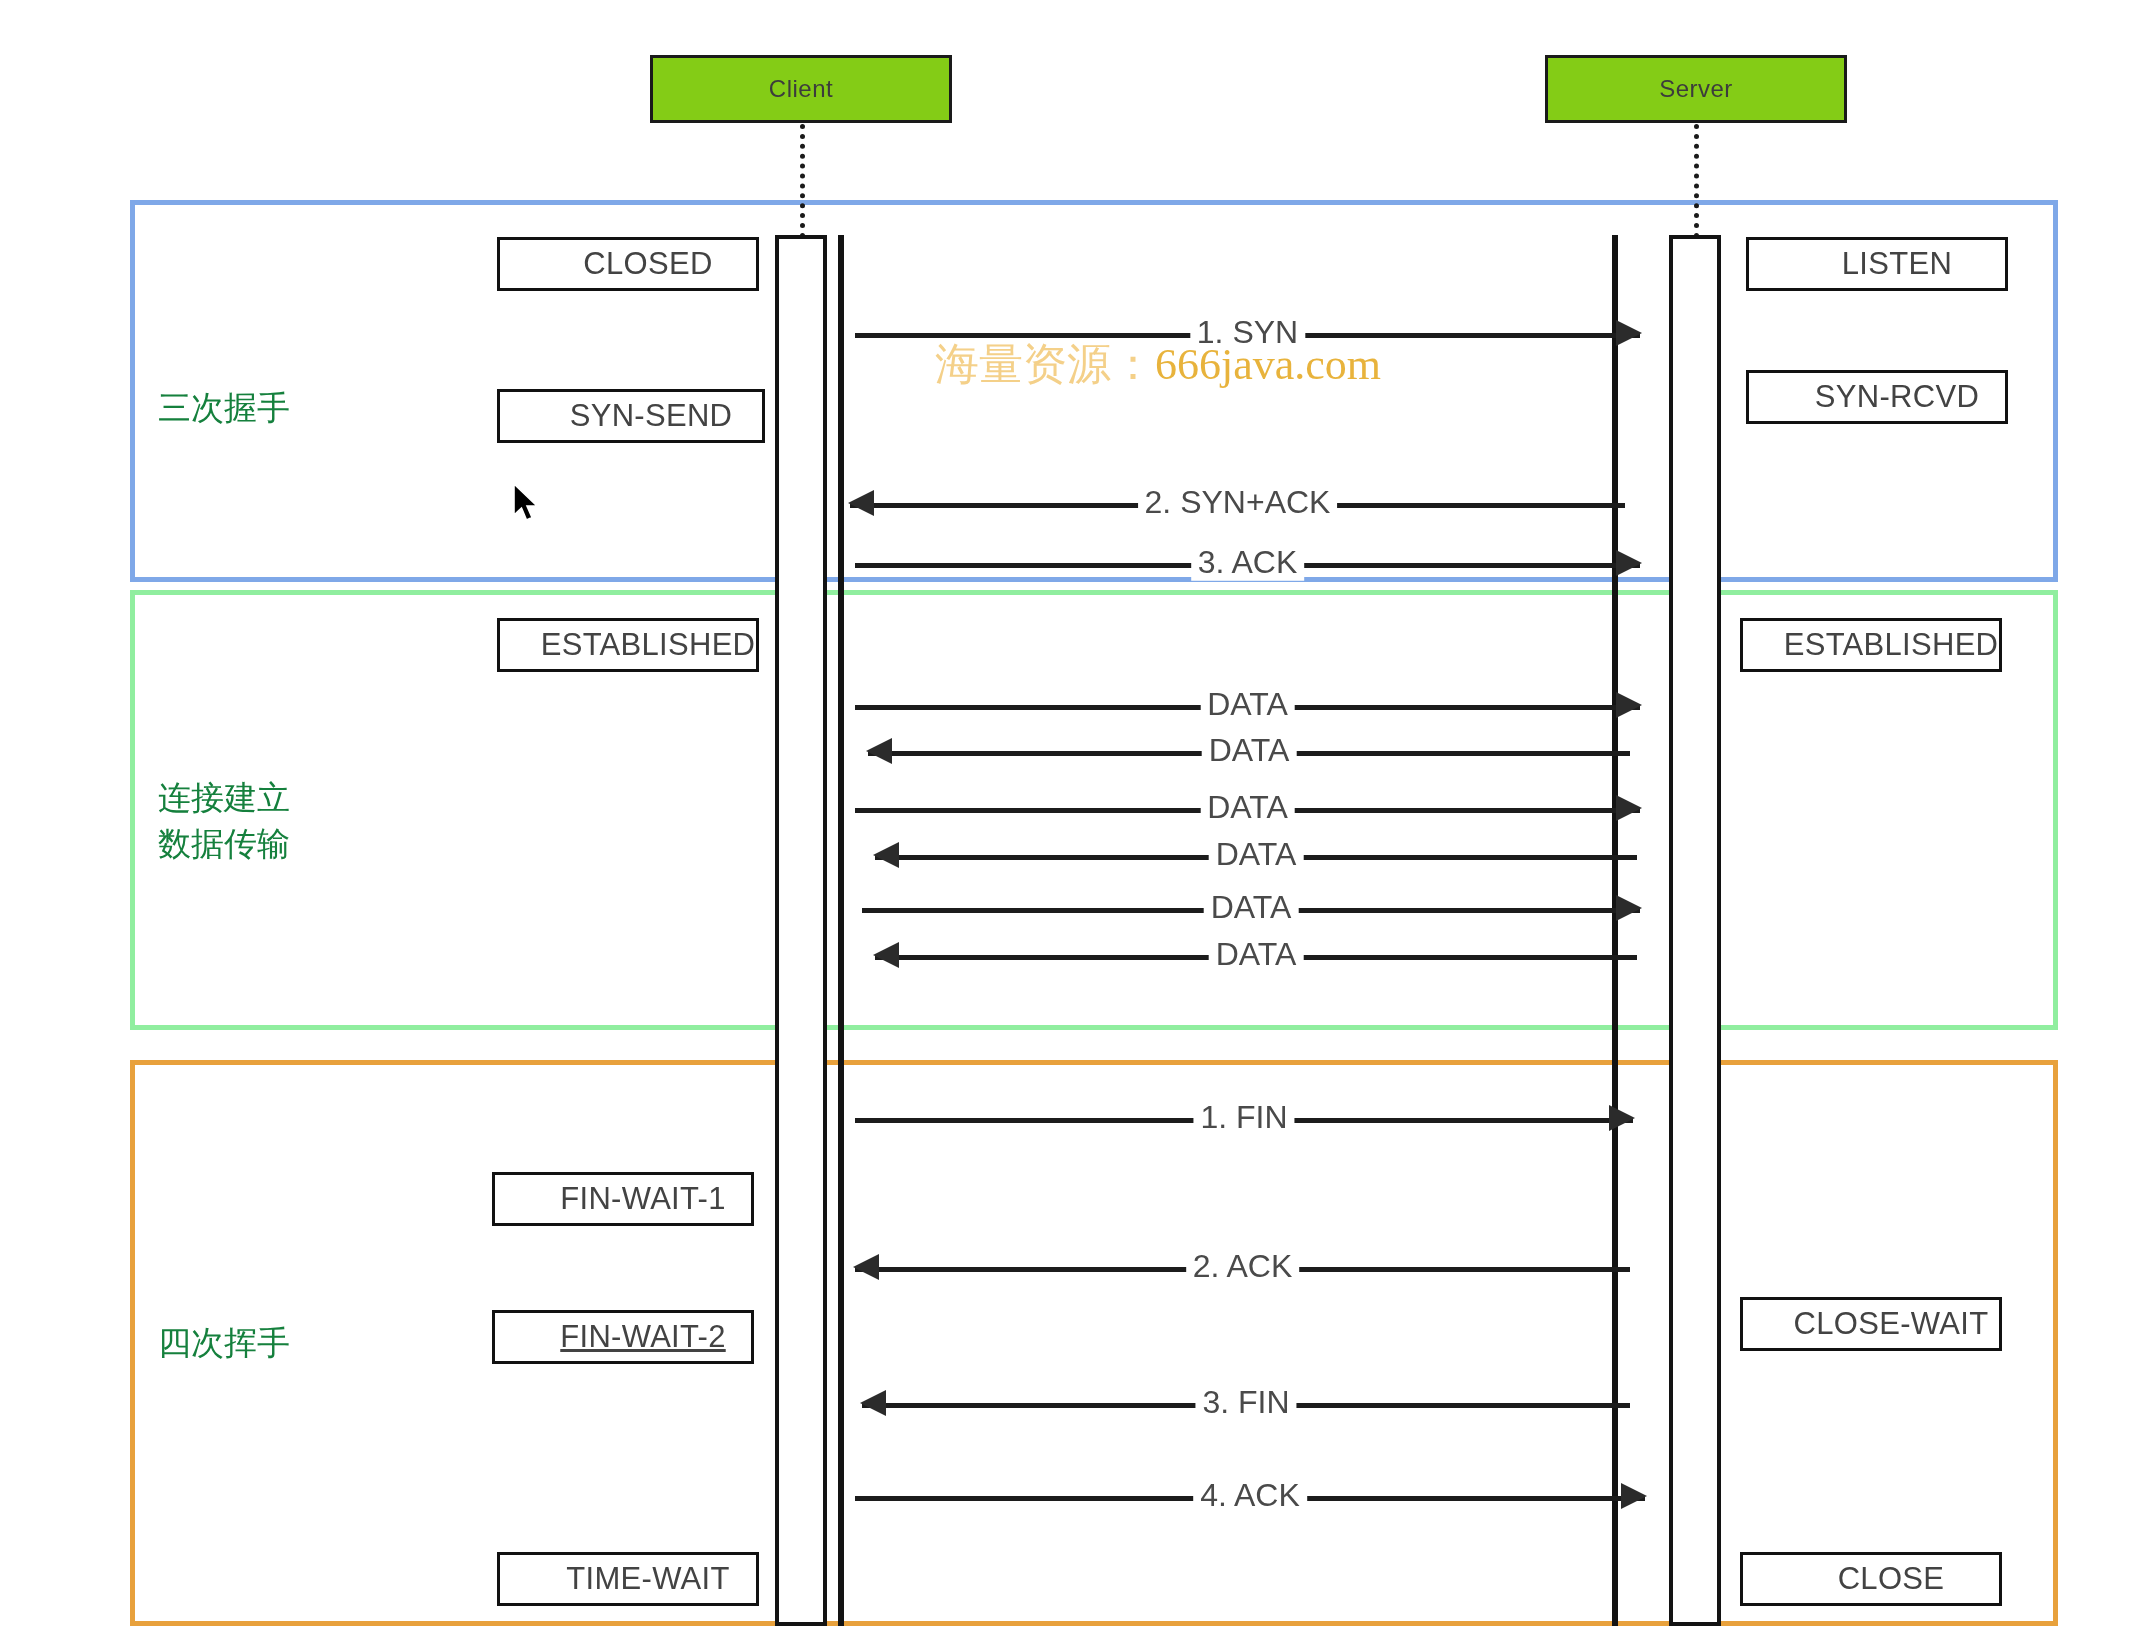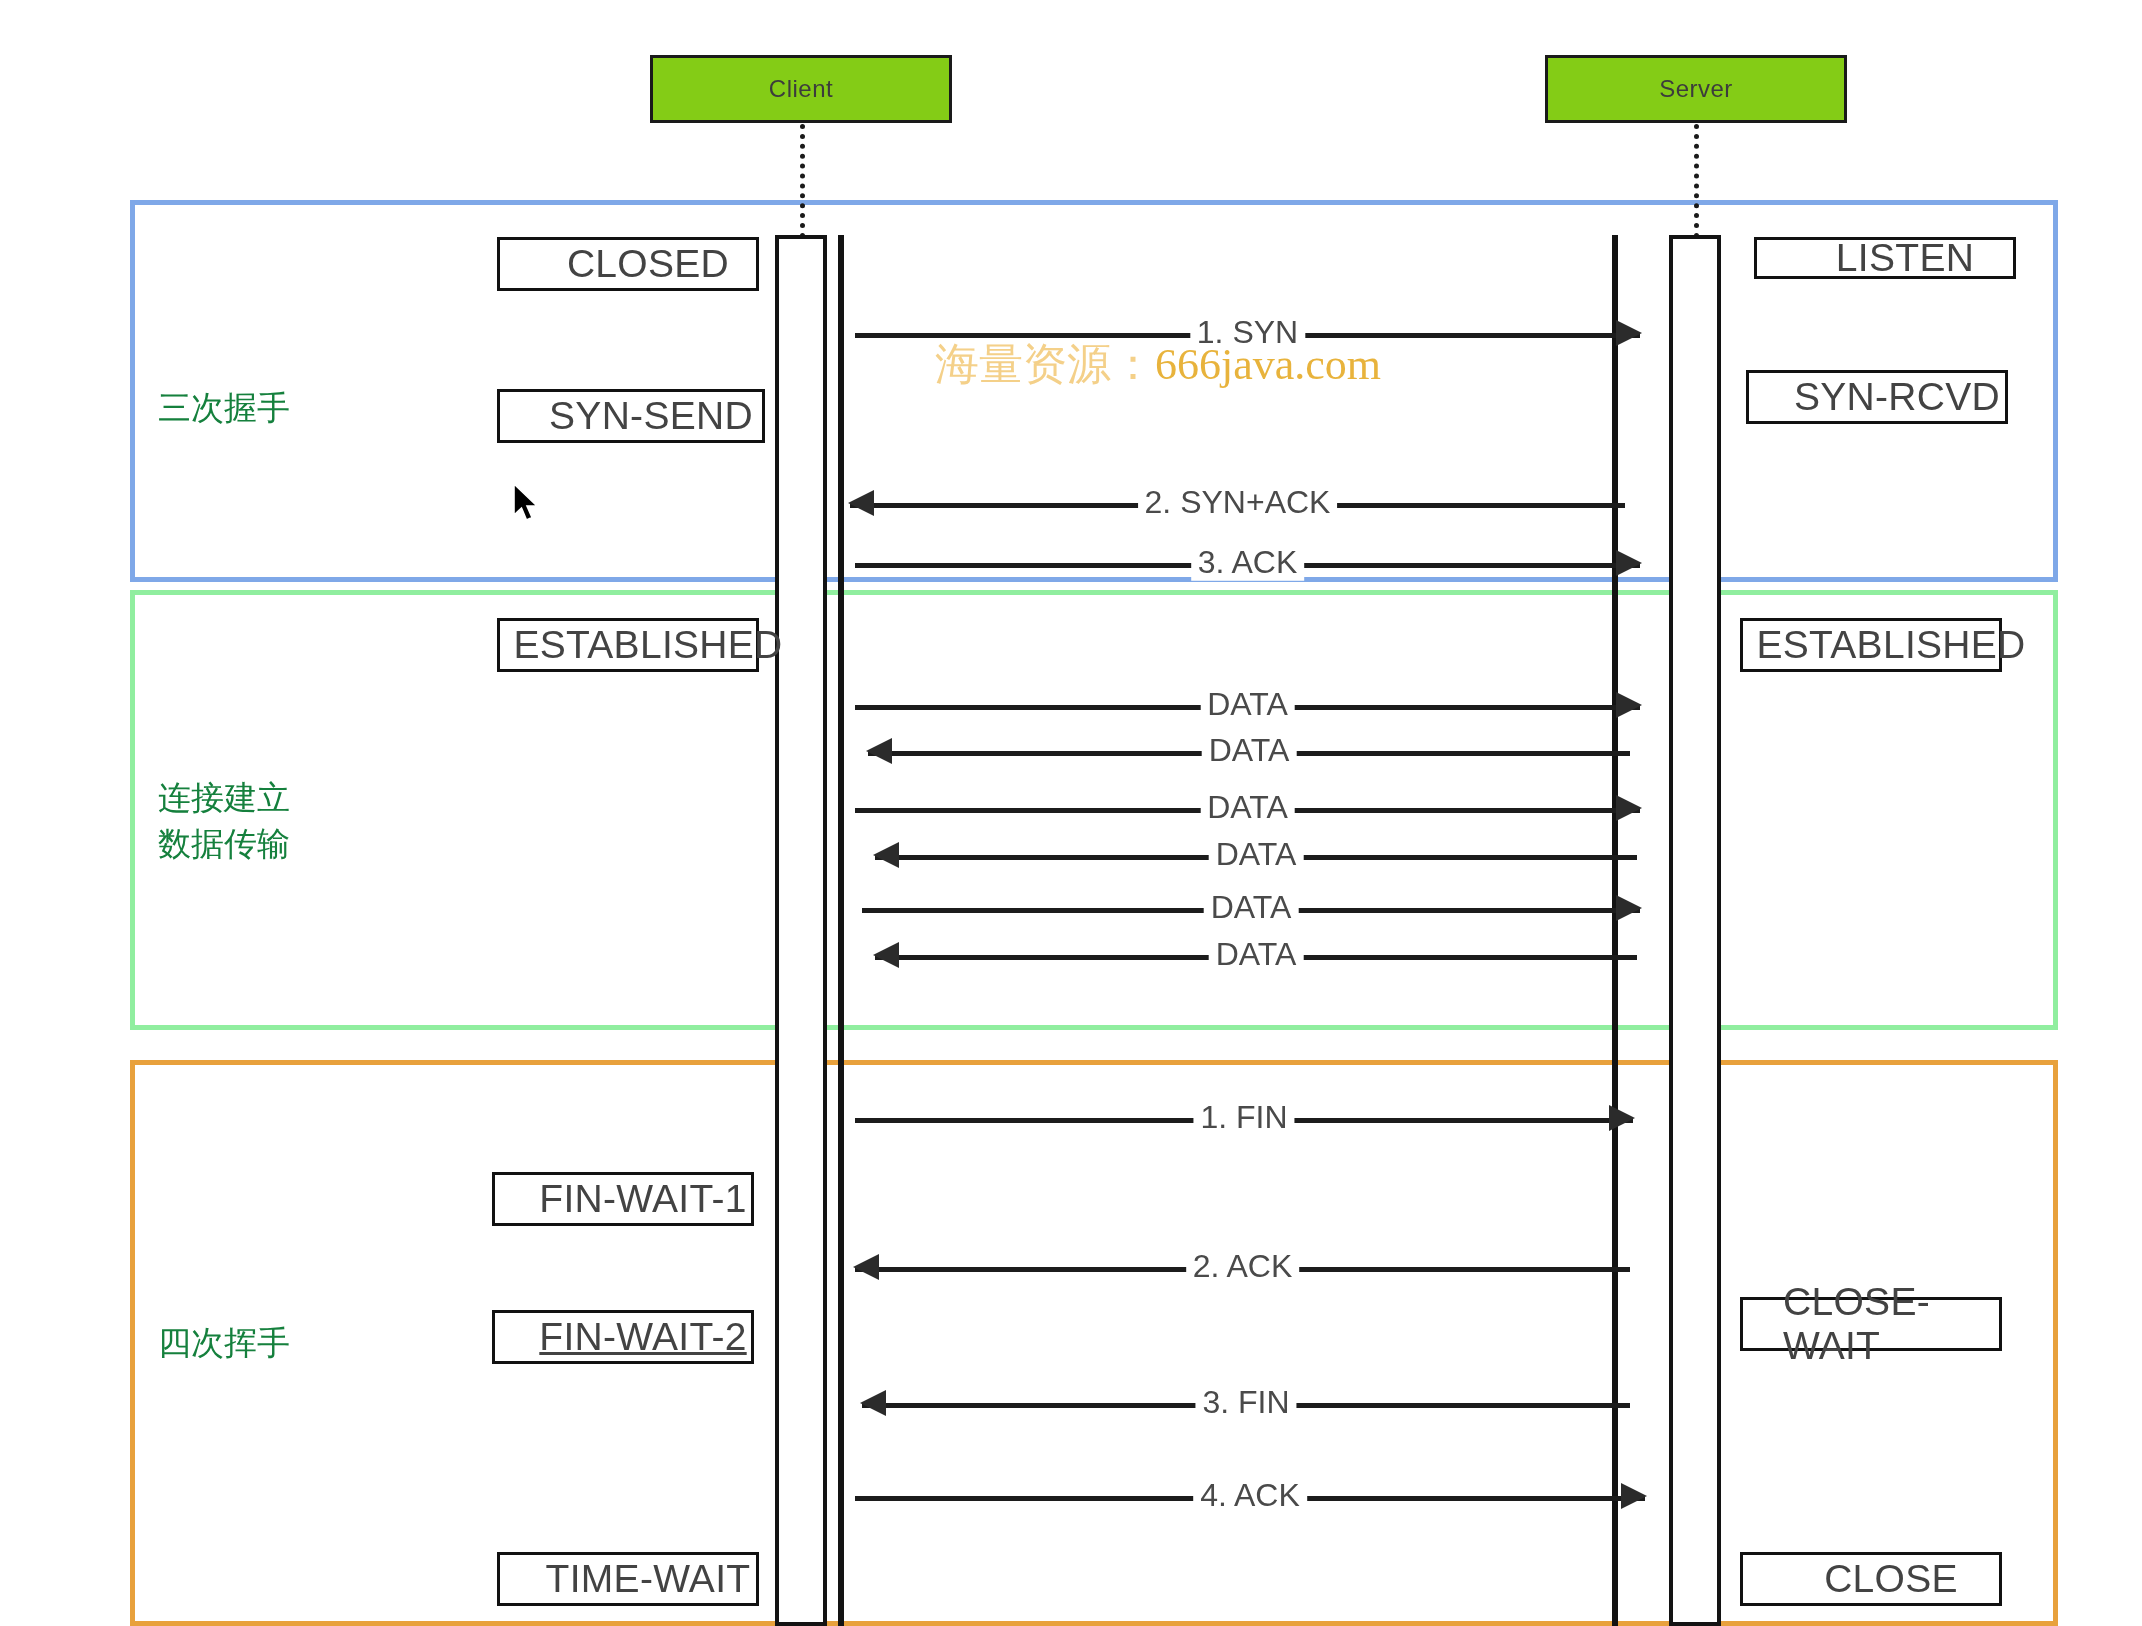--- a/index.html
+++ b/index.html
@@ -44,21 +44,21 @@
     font-size: 33px; color: #15803d; line-height: 1.38;
     white-space: pre-line;
   }
 
   
   .state-box {
     position: absolute;
     border: 3px solid #111111;
     background: #ffffff;
     display: flex; align-items: center; justify-content: center;
-    font-size: 39px; color: #434343; letter-spacing: .3px;
+    font-size: 31px; color: #434343; letter-spacing: .3px;
     z-index: 6;
     padding-left: 40px;
   }
 
   
   .msg { position: absolute; height: 0; z-index: 5; }
   .msg .line {
     position: absolute; top: 0; left: 0; right: 0;
     border-top: 5px solid #1c1c1c;
   }
@@ -137,21 +137,21 @@
   <div class="state-box" style="left:492px; top:1172px; width:262px; height:54px;">
     <span>FIN-WAIT-1</span>
   </div>
   <div class="state-box" style="left:492px; top:1310px; width:262px; height:54px;text-decoration:underline;">
     <span>FIN-WAIT-2</span>
   </div>
   <div class="state-box" style="left:497px; top:1552px; width:262px; height:54px;">
     <span>TIME-WAIT</span>
   </div>
 
-  <div class="state-box" style="left:1746px; top:237px; width:262px; height:42px;margin-left:8px;">
+  <div class="state-box" style="left:1746px; top:237px; width:262px; height:54px;">
     <span>LISTEN</span>
   </div>
   <div class="state-box" style="left:1746px; top:370px; width:262px; height:54px;">
     <span>SYN-RCVD</span>
   </div>
   <div class="state-box" style="left:1740px; top:618px; width:262px; height:54px;">
     <span>ESTABLISHED</span>
   </div>
   <div class="state-box" style="left:1740px; top:1297px; width:262px; height:54px;">
     <span>CLOSE-WAIT</span>

